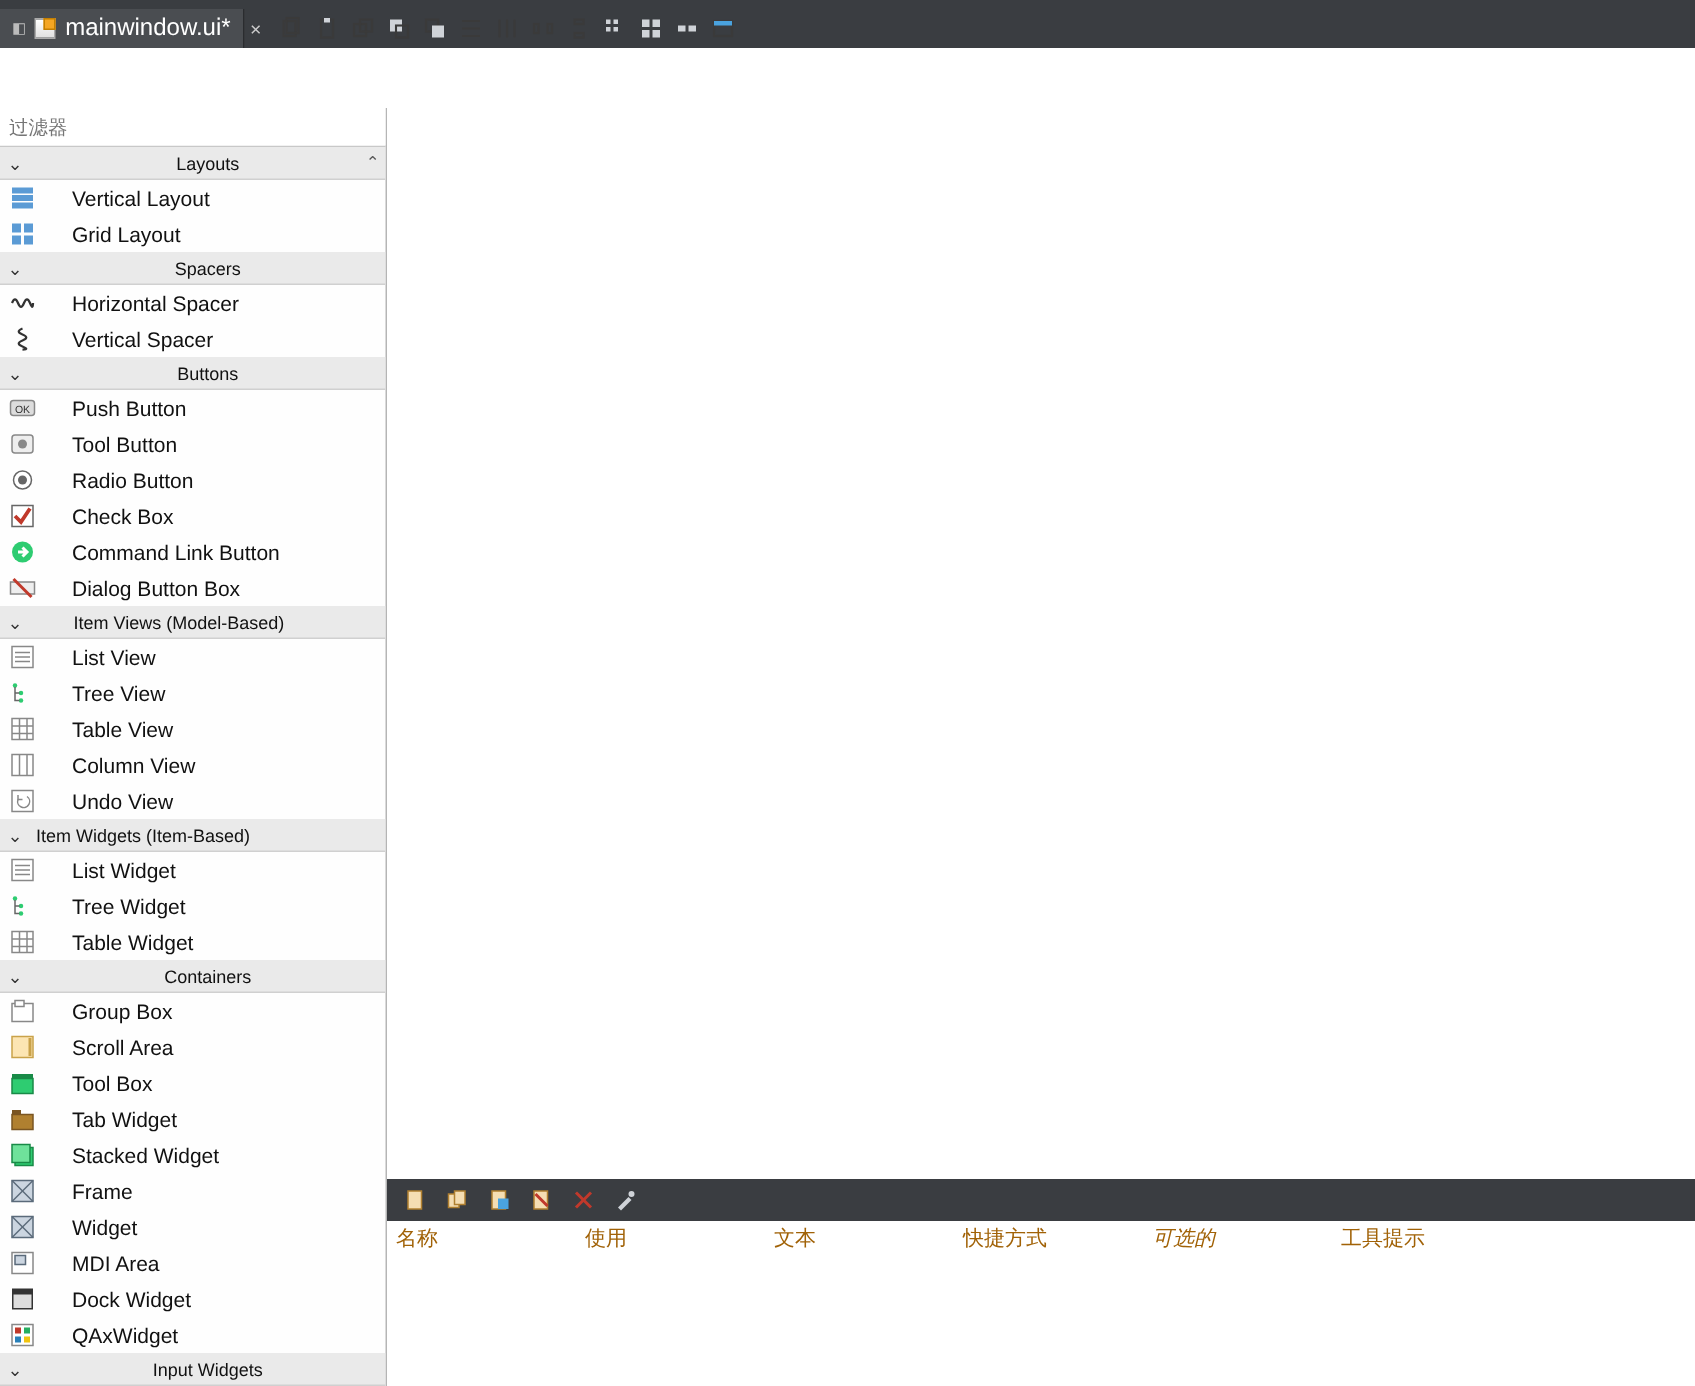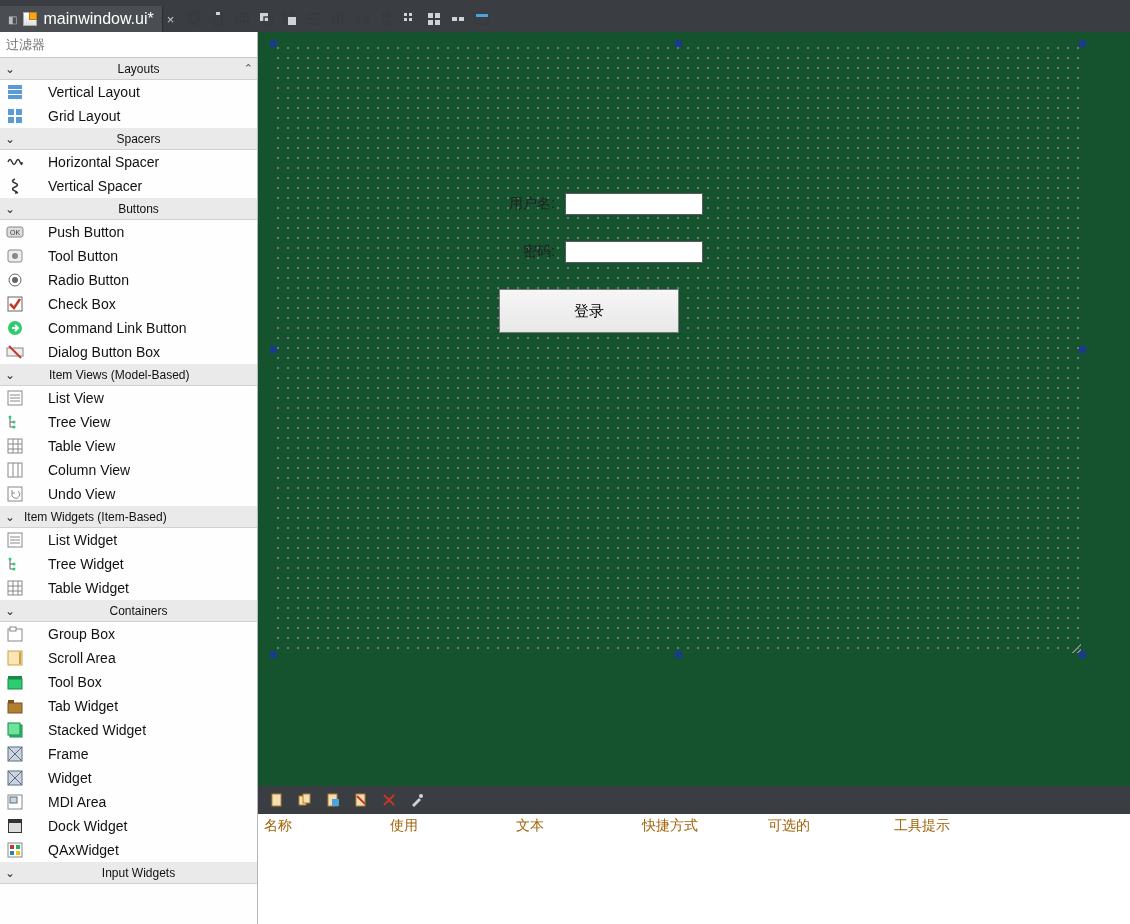--- a/index.html
+++ b/index.html
@@ -13,21 +13,21 @@
   .tab { display: flex; align-items: center; gap: 6px; padding: 0 8px; height: 26px; background: #4a4d51; border-right: 1px solid #2a2c2f; }
   .tab-icon { width: 14px; height: 14px; background: linear-gradient(#fff, #e0e0e0); border: 1px solid #aaa; position: relative; }
   .tab-icon::after { content:""; position:absolute; right:-1px; top:-1px; width:6px; height:6px; background:#f5a623; border:1px solid #c47f00; }
   .tab-title { color: #fff; font-size: 16px; }
   .tab-close { color:#ccc; padding:0 4px; cursor:default; }
   .toolbar { display: flex; align-items: center; gap: 4px; padding: 0 6px; }
   .tool-btn { width: 20px; height: 20px; display:flex; align-items:center; justify-content:center; color:#cfd3d8; }
   .tool-btn svg { width:16px; height:16px; }
 
   
-  .main { display: flex; height: calc(924px - 6px - 26px); }
+  .main { display: flex; height: calc(924px - 6px - 26px); align-items: flex-end; }
   .sidebar { width: 258px; border-right: 1px solid #b5b5b5; display:flex; flex-direction:column; background:#fefefe; }
   .filter { height: 26px; border-bottom: 1px solid #c8c8c8; }
   .filter input { width:100%; height:100%; border:none; padding:0 6px; font-size:13px; outline:none; background:#fff; }
 
   .widget-list { flex:1; overflow-y:auto; position:relative; }
   .widget-list::-webkit-scrollbar { width: 14px; }
   .widget-list::-webkit-scrollbar-track { background:#eaeaea; border-left:1px solid #cfcfcf; }
   .widget-list::-webkit-scrollbar-thumb { background:#c0c0c0; border:1px solid #9e9e9e; }
 
   .cat-header { display:flex; align-items:center; height:22px; background:#eaeaea; border-bottom:1px solid #d0d0d0; font-size:14px; position:relative; }
@@ -60,21 +60,21 @@
   
   .action-bar { height:28px; background:#3a3d41; display:flex; align-items:center; gap:6px; padding:0 8px; }
   .action-bar .tool-btn { width:22px; height:22px; }
   .action-table { height:110px; background:#fff; }
   .action-head { display:flex; height:24px; align-items:center; font-size:14px; color:#a16207; }
   .action-head > div { padding-left:6px; }
   .col-name { width:126px; }
   .col-use { width:126px; }
   .col-text { width:126px; }
   .col-shortcut { width:126px; }
-  .col-checkable { width:126px; }
+  .col-checkable { width:126px;font-style:italic; }
   .col-tooltip { flex:1; }
 
   
   .ic-stroke { stroke:#3a3a3a; stroke-width:1.4; fill:none; }
 </style>
 </head>
 <body>
 
 <div class="top-menu"></div>
 

